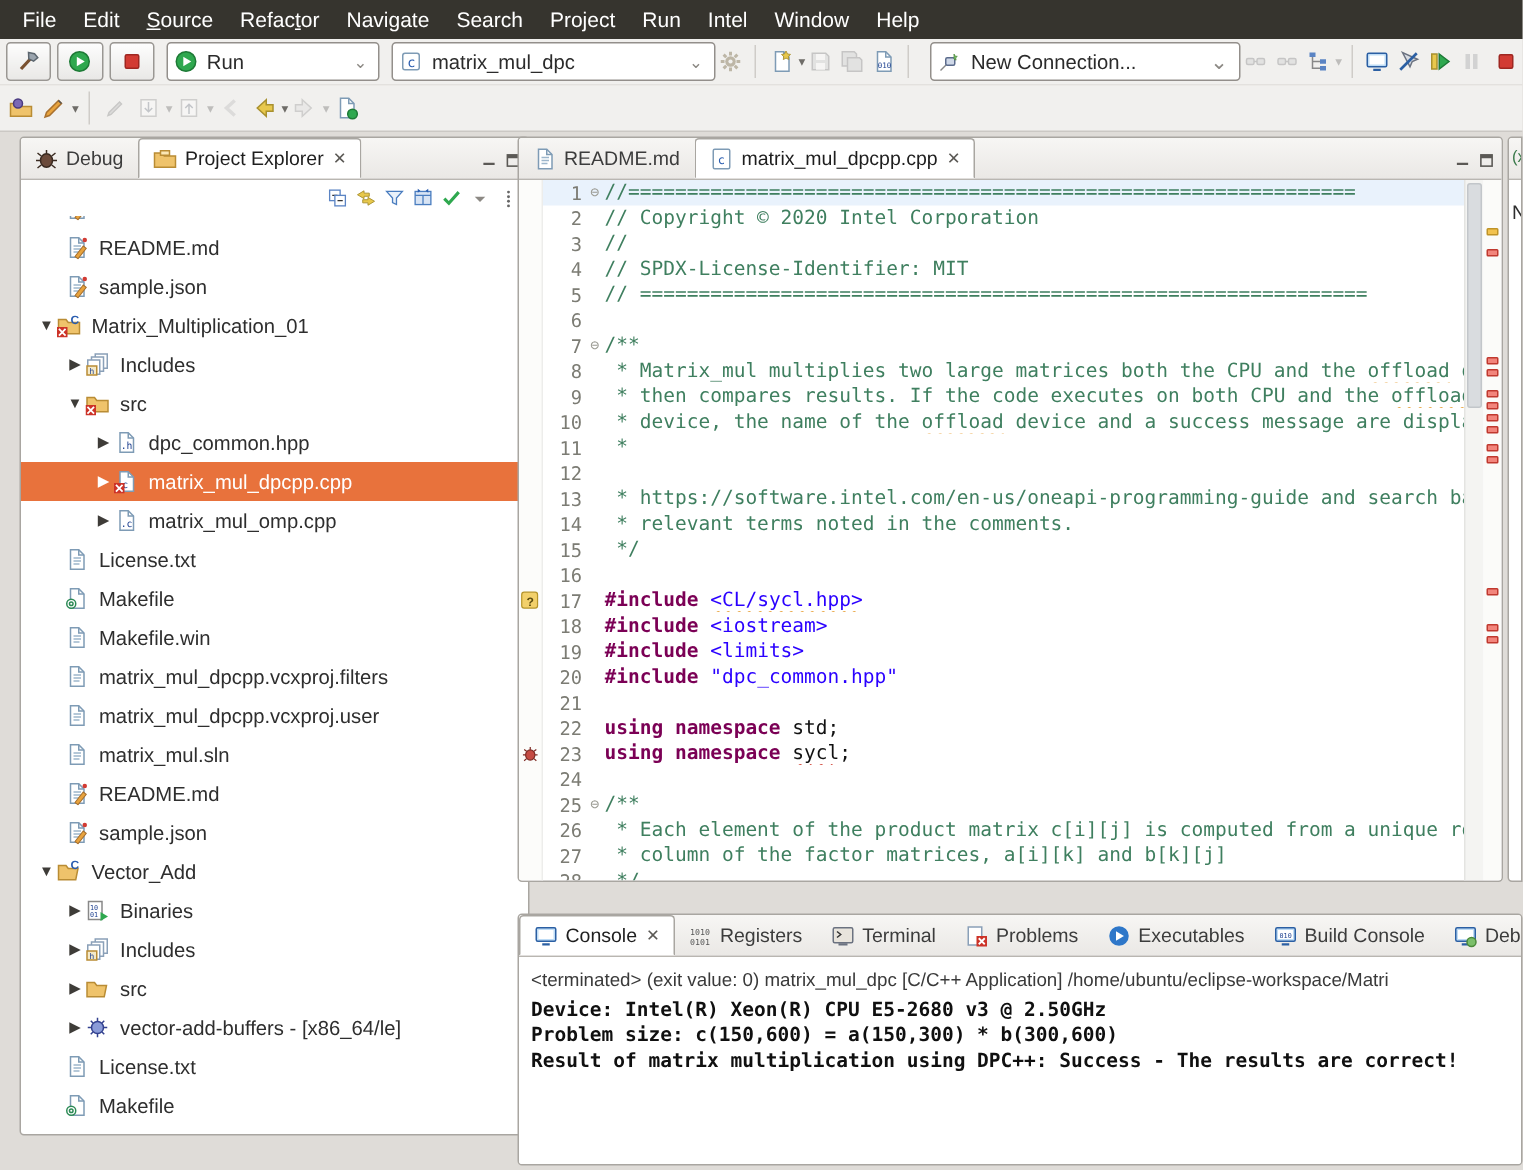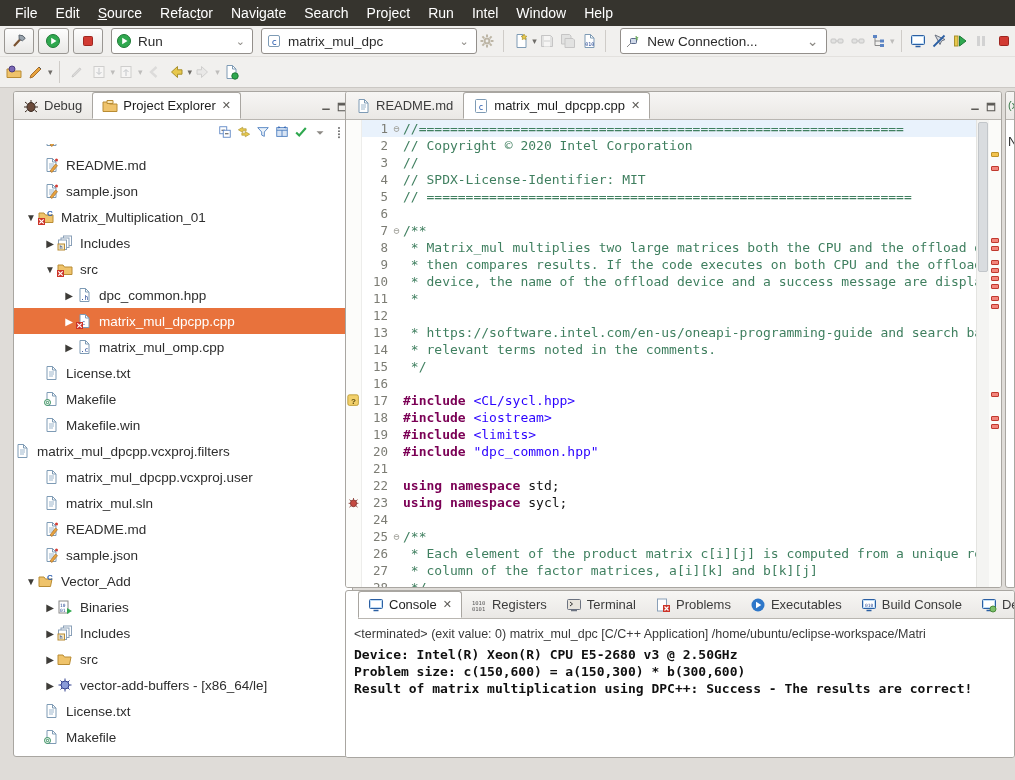--- a/index.html
+++ b/index.html
@@ -77,21 +77,21 @@
   .mark.red    { background:#F2857C; border:1px solid #C0392F; }
   .mark.orange { background:#F2C24E; border:1px solid #BF9327; }
 
   
   #rstrip { left:1005px; top:91px; width:10px; height:497px; border-radius:3px 0 0 3px; }
   #rstrip .rtab { height:28px; background:linear-gradient(#F7F6F4,#EAE8E5); border-bottom:1px solid #B9B6B1;
                   font-size:11px; color:#3A7A4A; padding:7px 0 0 2px; }
   #rstrip .rbody { font-size:13px; color:#2E2E2E; padding:14px 0 0 2px; }
 
   
-  #consolepanel { left:345px; top:590px; width:670px; height:168px;padding-left:12px; }
+  #consolepanel { left:345px; top:609px; width:670px; height:168px; }
   #console-body { position:absolute; top:29px; left:0; right:0; bottom:0; background:#FFFFFF;
                   padding:7px 8px; overflow:hidden; }
   #console-header { font-size:12.5px; color:#3A3A3A; white-space:nowrap; margin-bottom:5px; }
   .conline { font-family:"DejaVu Sans Mono", monospace; font-size:13px; color:#101010;
              line-height:17px; white-space:pre;font-weight:bold; }
 </style>
 </head>
 <body>
 
 <div id="menubar">
@@ -573,21 +573,21 @@
       <div class="trow" style="padding-left: 29px;">
         <span class="nicon">
           <svg width="16" height="16" viewBox="0 0 16 16">
             <path d="M4 1.5h5.5L13 5v9.5H4z" fill="#fff" stroke="#7E9BB5"></path>
             <path d="M9.5 1.5V5H13" fill="none" stroke="#7E9BB5"></path>
             <path d="M6 7h5M6 9h5M6 11h4" stroke="#9DB6CC"></path>
           </svg>
         </span>
         <span>Makefile.win</span>
       </div>
-      <div class="trow" style="">
+      <div class="trow" style="padding-left: 29px;">
         <span class="nicon">
           <svg width="16" height="16" viewBox="0 0 16 16">
             <path d="M4 1.5h5.5L13 5v9.5H4z" fill="#fff" stroke="#7E9BB5"></path>
             <path d="M9.5 1.5V5H13" fill="none" stroke="#7E9BB5"></path>
             <path d="M6 7h5M6 9h5M6 11h4" stroke="#9DB6CC"></path>
           </svg>
         </span>
         <span>matrix_mul_dpcpp.vcxproj.filters</span>
       </div>
       <div class="trow" style="padding-left: 29px;">

